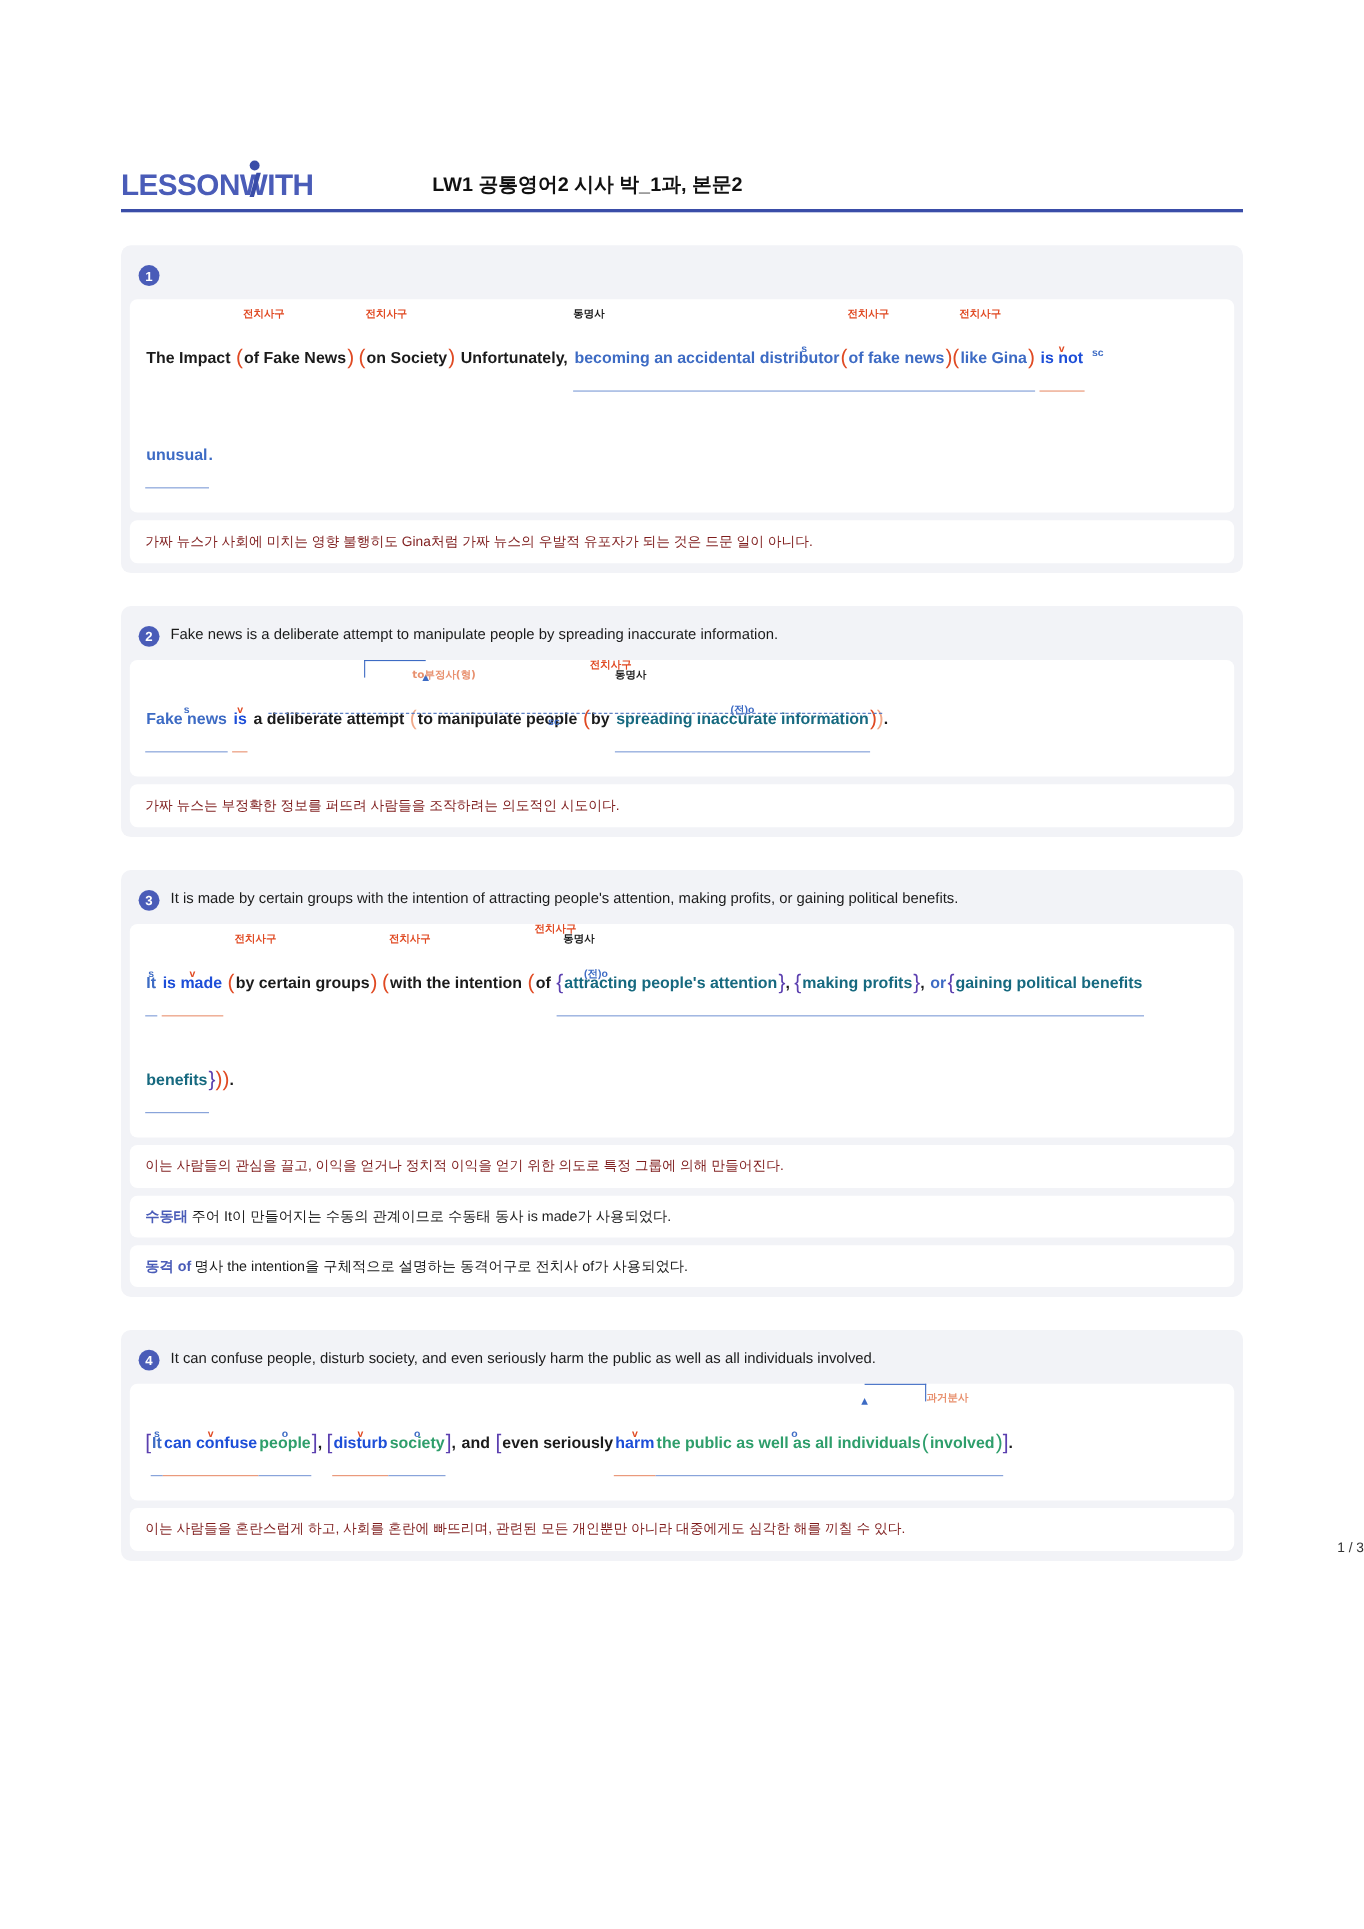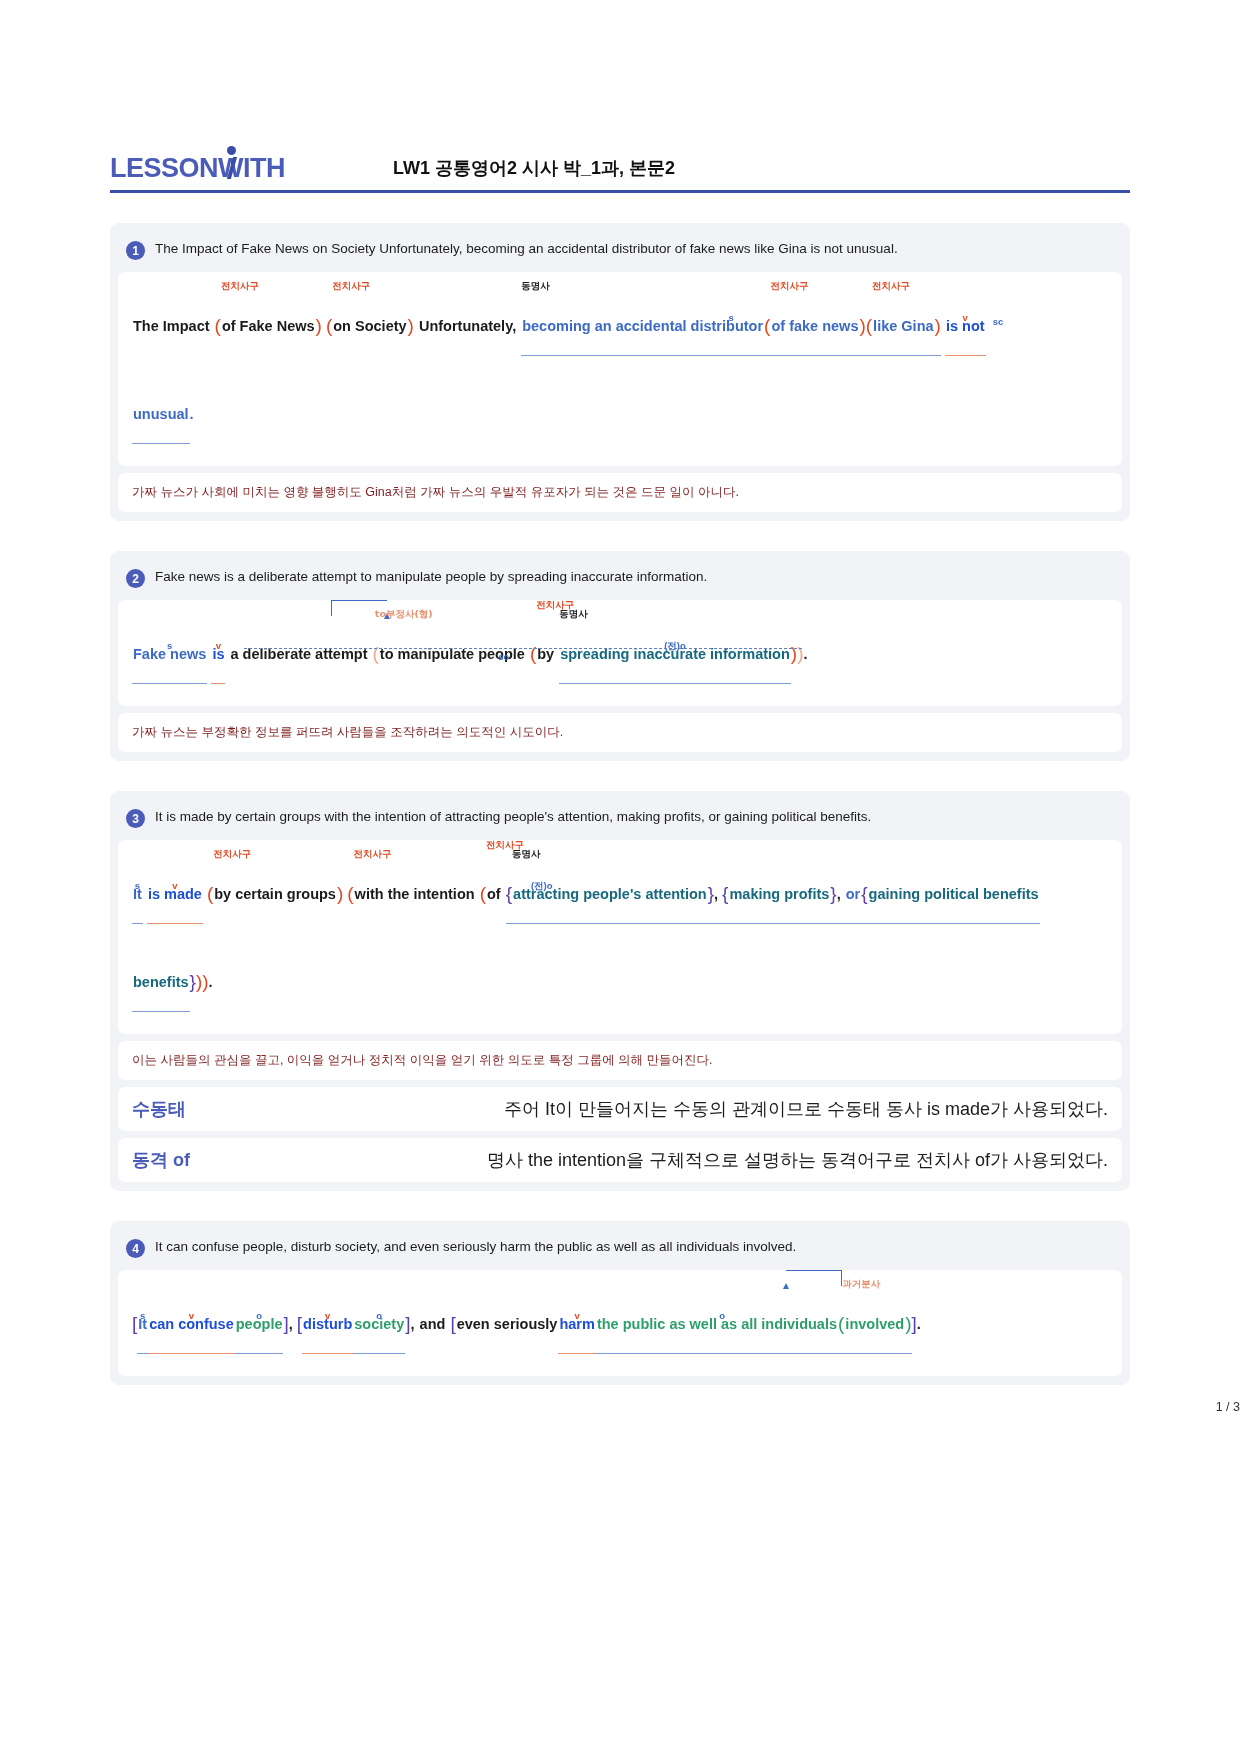--- a/index.html
+++ b/index.html
@@ -97,23 +97,23 @@
     padding: 11px 14px;
     margin-top: 7px;
     font-size: 12.5px;
     color: #7f1d1d;
   }
   .note-row {
     background: #ffffff;
     border-radius: 7px;
     padding: 10px 14px;
     margin-top: 7px;
-    font-size: 18px;
+    font-size: 13px;
     color: #1b1b1b;
-    display: flex; gap: 3px; align-items: baseline; justify-content: space-between;
+    display: flex; gap: 3px; align-items: baseline;
   }
   .note-tag { color: #4A5CB8; font-weight: 600; flex: 0 0 auto; }
 
   
   .ann {
     font-size: 14.5px;
     line-height: 56px;
     font-weight: 600;
     white-space: normal;
   }
@@ -239,21 +239,20 @@
   </div>
 </div>
 <div class="rule"></div>
 
 <div class="page">
 
   <div class="block">
     <div class="block-card">
       <div class="block-head">
         <div class="num">1</div>
-        <div class="head-text">The Impact of Fake News on Society Unfortunately, becoming an accidental distributor of fake news like Gina is not unusual.</div>
       </div>
 
       <div class="analysis">
         <div class="ann">
           <span class="w blk">The Impact</span>
           <span class="brk red">(</span><span class="w blk"><span class="lbl red">전치사구</span><span>of Fake News</span></span><span class="brk red">)</span>
           <span class="brk red">(</span><span class="w blk"><span class="lbl red">전치사구</span><span>on Society</span></span><span class="brk red">)</span>
           <span class="w blk">Unfortunately,</span>
           <span class="ul"><span class="w blu"><span class="lbl blk">동명사</span><span>becoming an accidental distributor</span></span><span class="brk red">(</span><span class="w blu"><span class="lbl red">전치사구</span><span>of fake news</span></span><span class="brk red">)</span><span class="brk red">(</span><span class="w blu"><span class="lbl red">전치사구</span><span>like Gina</span></span><span class="brk red">)</span><span class="sub">s</span></span>
           <span class="ul red-ul"><span class="w red">is not</span><span class="sub red">v</span></span>
@@ -339,20 +338,21 @@
 
       <div class="analysis">
         <div class="ann">
           <span class="brk pur">[</span><span class="ul"><span class="w blu">It</span><span class="sub">s</span></span><span class="ul red-ul"><span class="w red">can confuse</span><span class="sub red">v</span></span><span class="ul"><span class="w grn">people</span><span class="sub">o</span></span><span class="brk pur">]</span><span class="blk">,</span>
           <span class="brk pur">[</span><span class="ul red-ul"><span class="w red">disturb</span><span class="sub red">v</span></span><span class="ul"><span class="w grn">society</span><span class="sub">o</span></span><span class="brk pur">]</span><span class="blk">,</span>
           <span class="w blk">and</span>
           <span class="brk pur">[</span><span class="w blk">even seriously</span><span class="ul red-ul"><span class="w red">harm</span><span class="sub red">v</span></span><span class="ul"><span class="w grn">the public as well as all individuals</span><span class="brk grn">(</span><span class="w grn"><span class="arrow" style="left:-58px;top:-26px;"></span><span class="lbl" style="color:#E8906E;left:-2px;top:-17px;">과거분사</span><span>involved</span></span><span class="brk grn">)</span><span class="sub" style="left:40%;">o</span></span><span class="brk pur">]</span><span class="blk">.</span>
         </div>
       </div>
 
+      <div class="tr-row">이는 사람들을 혼란스럽게 하고, 사회를 혼란에 빠뜨리며, 관련된 모든 개인뿐만 아니라 대중에게도 심각한 해를 끼칠 수 있다.</div>
     </div>
   </div>
 
 </div>
 
 <div class="footer">
   <span>1 / 3</span>
 </div>
 
 </body></html>

